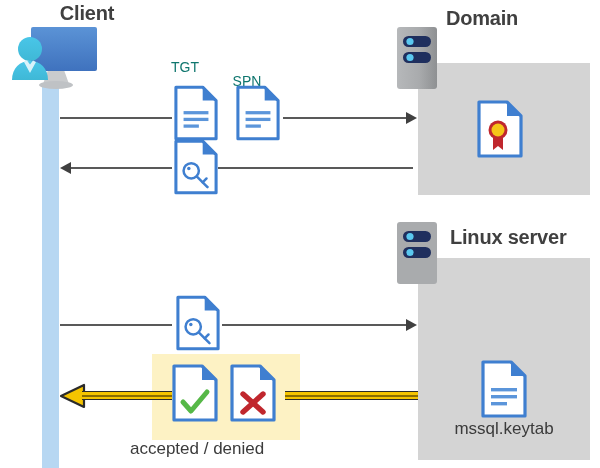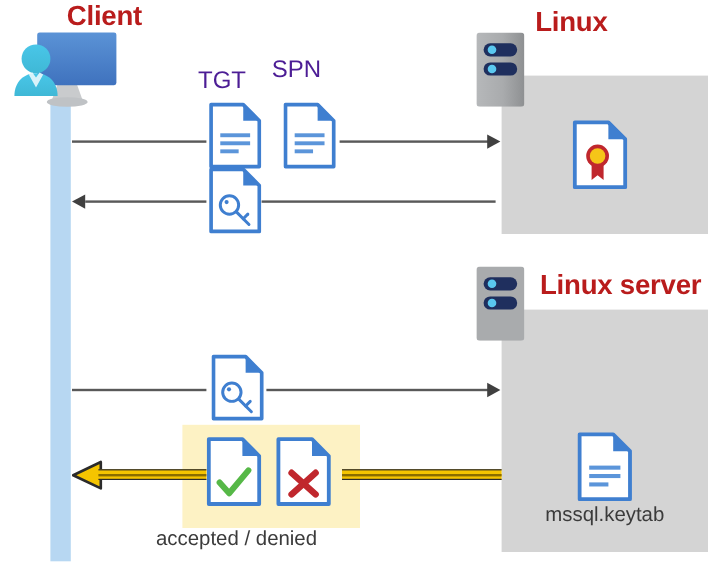--- a/index.html
+++ b/index.html
@@ -18,33 +18,33 @@
     position: absolute;
     left: 0; top: 0;
     width: 600px;
     height: 468px;
   }
   .abs { position: absolute; }
 
   
   .title-bold {
     font-weight: bold;
-    color: #b91c1c;
-    font-size: 23px;
+    color: #404040;
+    font-size: 20px;
     line-height: 23px;
     letter-spacing: -0.2px;
   }
   .caption {
     color: #3b3b3b;
     font-size: 17px;
     line-height: 21px;
   }
   .small-label {
-    color: #4c1d95;
-    font-size: 20px;
+    color: #0f766e;
+    font-size: 14px;
     line-height: 20px;
   }
 
   
   .gray-panel {
     background: #d4d4d4;
   }
   .client-lifeline {
     background: #b7d7f2;
   }
@@ -130,21 +130,21 @@
 
       <path d="M4 56 c0-12 8-19 18-19 s18 7 18 19 z" fill="url(#persgrad)"></path>
 
       <path d="M16 38 l6 11 l6 -11 l-3 -1.5 l-3 4 l-3 -4 z" fill="#e8f7fc" opacity="0.9"></path>
     </svg>
   </div>
 
   <div class="abs gray-panel" style="left:418px; top:63px; width:172px; height:132px;"></div>
 
   <div class="abs title-bold" style="left:446px; top:6px; width:150px; line-height:24px;">
-    <div>Linux</div>
+    <div>Domain</div>
   </div>
 
   <div class="server-icon" style="left:397px; top:27px; width:40px; height:62px;">
     <svg width="40" height="62" viewBox="0 0 40 62">
       <defs>
         <linearGradient id="srvgrad" x1="0" y1="0" x2="1" y2="0">
           <stop offset="0%" stop-color="#b6b8ba"></stop>
           <stop offset="55%" stop-color="#a9abad"></stop>
           <stop offset="100%" stop-color="#8e9092"></stop>
         </linearGradient>
@@ -189,21 +189,21 @@
       <path d="M30 2 v14 h14 z" fill="#3f7fd0"></path>
       <rect x="10" y="28" width="26" height="3.4" fill="#5b95da"></rect>
       <rect x="10" y="35" width="26" height="3.4" fill="#5b95da"></rect>
       <rect x="10" y="42" width="16" height="3.4" fill="#5b95da"></rect>
     </svg>
   </div>
 
   <div class="abs caption" style="left:418px; top:418px; width:172px; text-align:center;">mssql.keytab</div>
 
   <div class="abs small-label" style="left:160px; top:57px; width:50px; text-align:center;">TGT</div>
-  <div class="abs small-label" style="left:222px; top:48px; width:50px; text-align:center;">SPN</div>
+  <div class="abs small-label" style="left:222px; top:71px; width:50px; text-align:center;">SPN</div>
 
   <div class="abs hline" style="left:60px; top:117px; width:112px;"></div>
   <div class="abs hline" style="left:283px; top:117px; width:125px;"></div>
   <div class="abs arrow-head-right" style="left:406px; top:112px;"></div>
 
   <div class="doc" style="left:174px; top:85px;">
     <svg width="44" height="56" viewBox="0 0 46 58">
       <path d="M2 2 h28 l14 14 v40 h-42 z" fill="#ffffff" stroke="#3f7fd0" stroke-width="3.2" stroke-linejoin="round"></path>
       <path d="M30 2 v14 h14 z" fill="#3f7fd0"></path>
       <rect x="10" y="27" width="26" height="3.4" fill="#5b95da"></rect>

